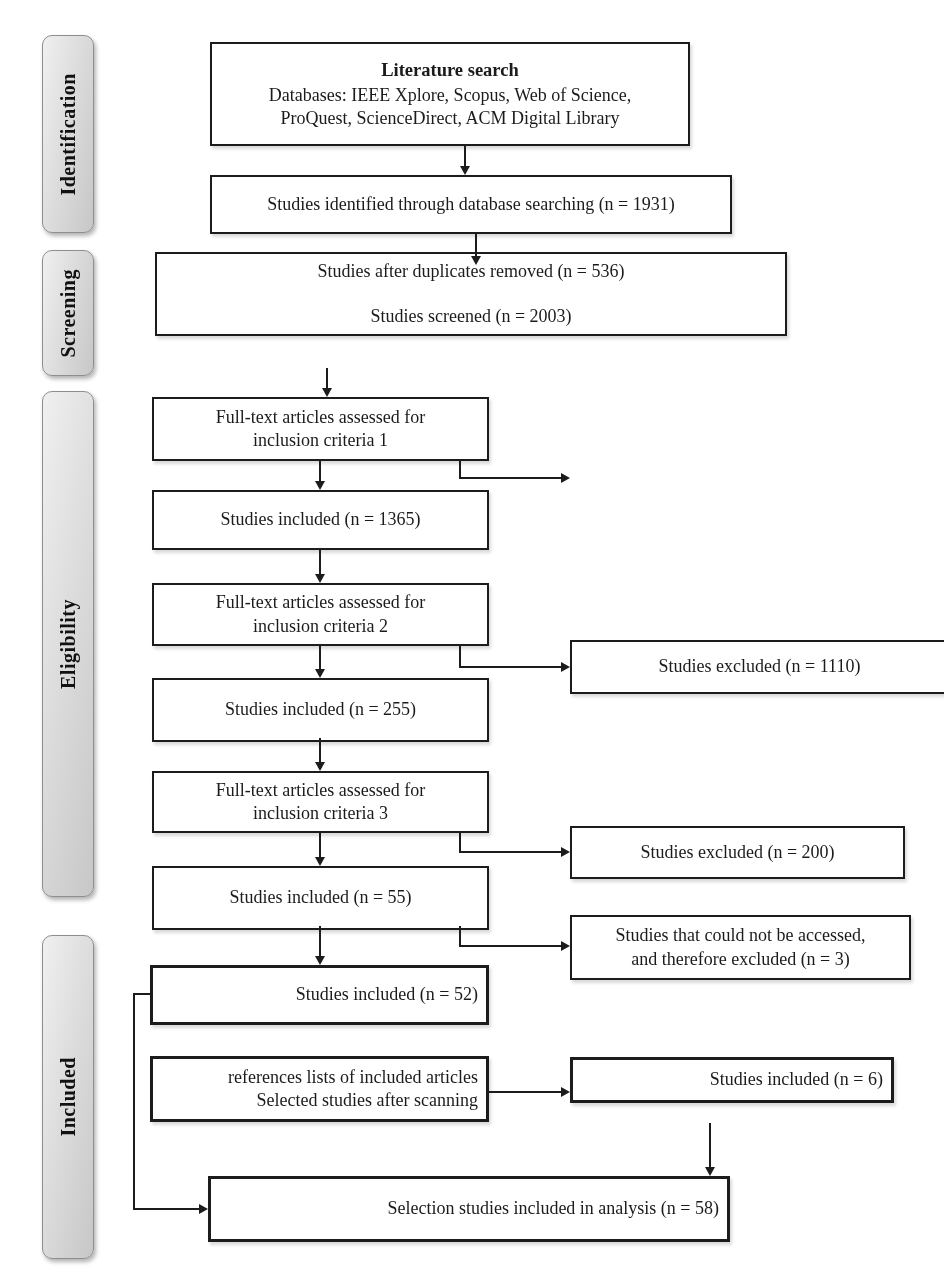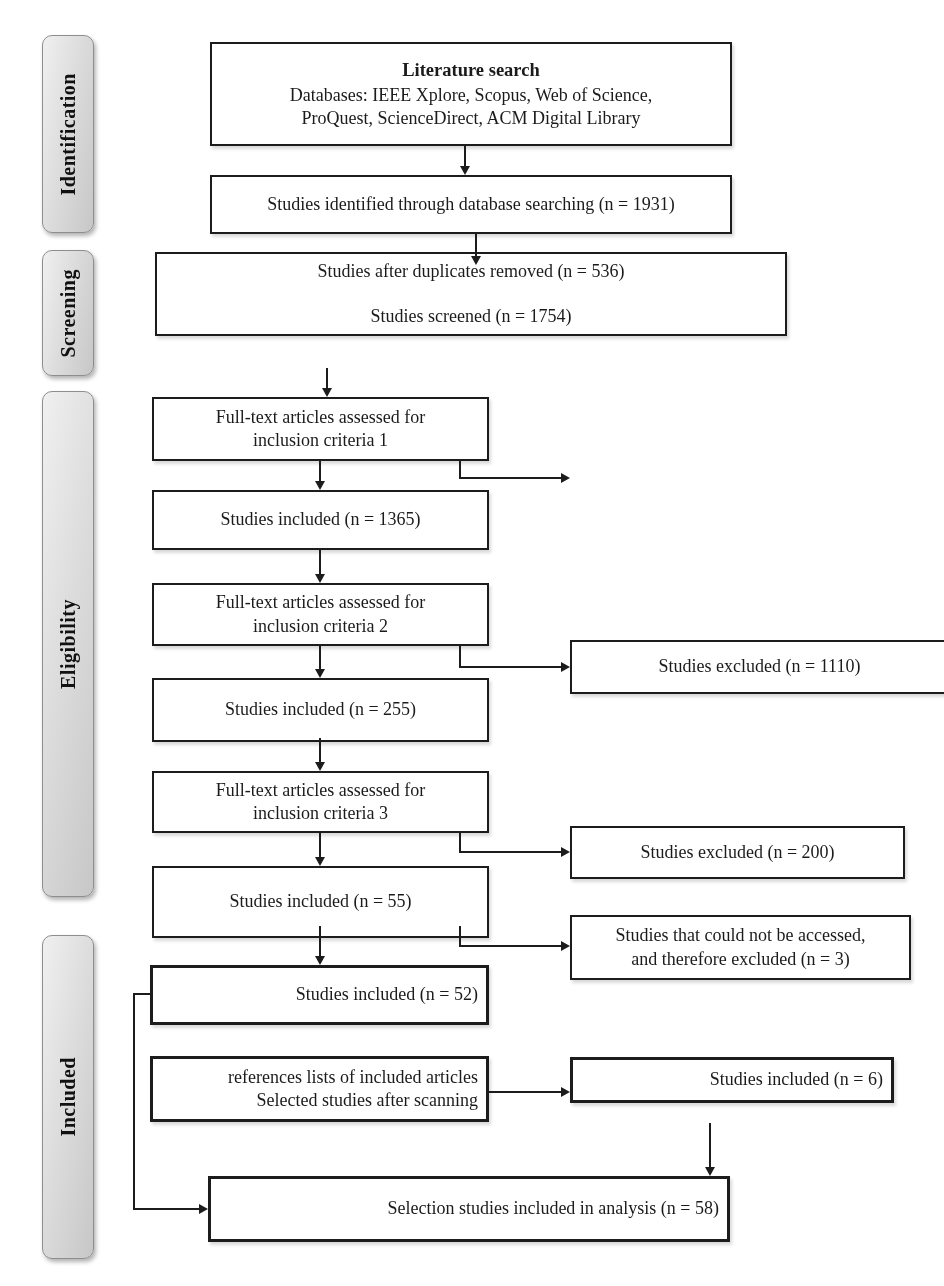--- a/index.html
+++ b/index.html
@@ -52,33 +52,33 @@
   <div class="bar" style="top:250px;height:124px">
     <span class="bar-text">Screening</span>
   </div>
   <div class="bar" style="top:391px;height:504px">
     <span class="bar-text">Eligibility</span>
   </div>
   <div class="bar" style="top:935px;height:322px">
     <span class="bar-text">Included</span>
   </div>
 
-  <div class="fbox" style="left:210px;top:42px;width:522px;height:104px">
+  <div class="fbox" style="left:210px;top:42px;width:480px;height:104px">
     <div class="bold">Literature search</div>
     <div>Databases: IEEE Xplore, Scopus, Web of Science,</div>
     <div>ProQuest, ScienceDirect, ACM Digital Library</div>
   </div>
 
   <div class="fbox" style="left:210px;top:175px;width:522px;height:59px">
     <div>Studies identified through database searching (n = 1931)</div>
   </div>
 
   <div class="fbox gap22" style="left:155px;top:252px;width:632px;height:84px">
     <div>Studies after duplicates removed (n = 536)</div>
-    <div>Studies screened (n = 1754)</div>
+    <div>Studies screened (n = 2003)</div>
   </div>
 
   <div class="fbox" style="left:152px;top:397px;width:337px;height:64px">
     <div>Full-text articles assessed for</div>
     <div>inclusion criteria 1</div>
   </div>
 
   <div class="fbox" style="left:152px;top:490px;width:337px;height:60px">
     <div>Studies included (n = 1365)</div>
   </div>
@@ -90,21 +90,21 @@
 
   <div class="fbox" style="left:152px;top:678px;width:337px;height:64px">
     <div>Studies included (n = 255)</div>
   </div>
 
   <div class="fbox" style="left:152px;top:771px;width:337px;height:62px">
     <div>Full-text articles assessed for</div>
     <div>inclusion criteria 3</div>
   </div>
 
-  <div class="fbox" style="left:152px;top:866px;width:337px;height:72px">
+  <div class="fbox" style="left:152px;top:866px;width:337px;height:64px">
     <div>Studies included (n = 55)</div>
   </div>
 
   <div class="fbox heavy" style="left:150px;top:965px;width:339px;height:60px">
     <div>Studies included (n = 52)</div>
   </div>
 
   <div class="fbox heavy" style="left:150px;top:1056px;width:339px;height:66px">
     <div>references lists of included articles</div>
     <div>Selected studies after scanning</div>

